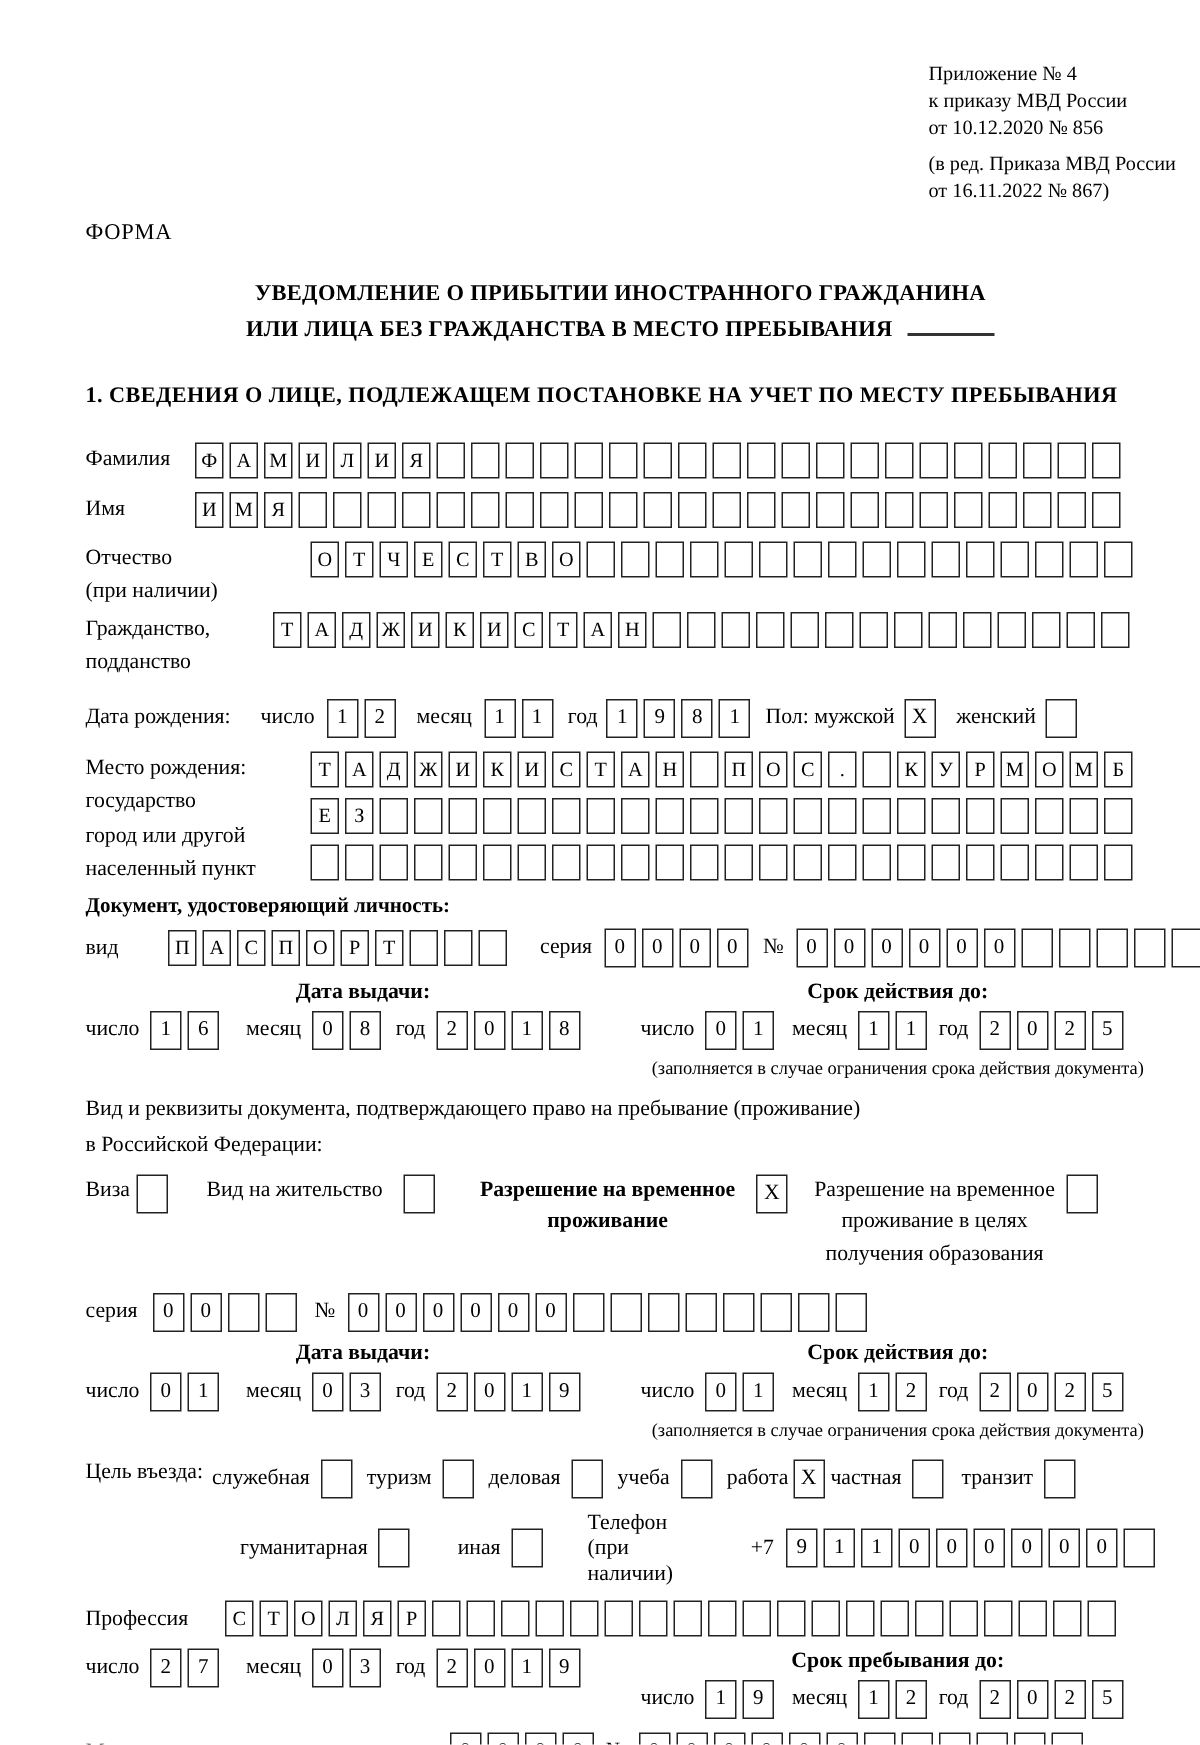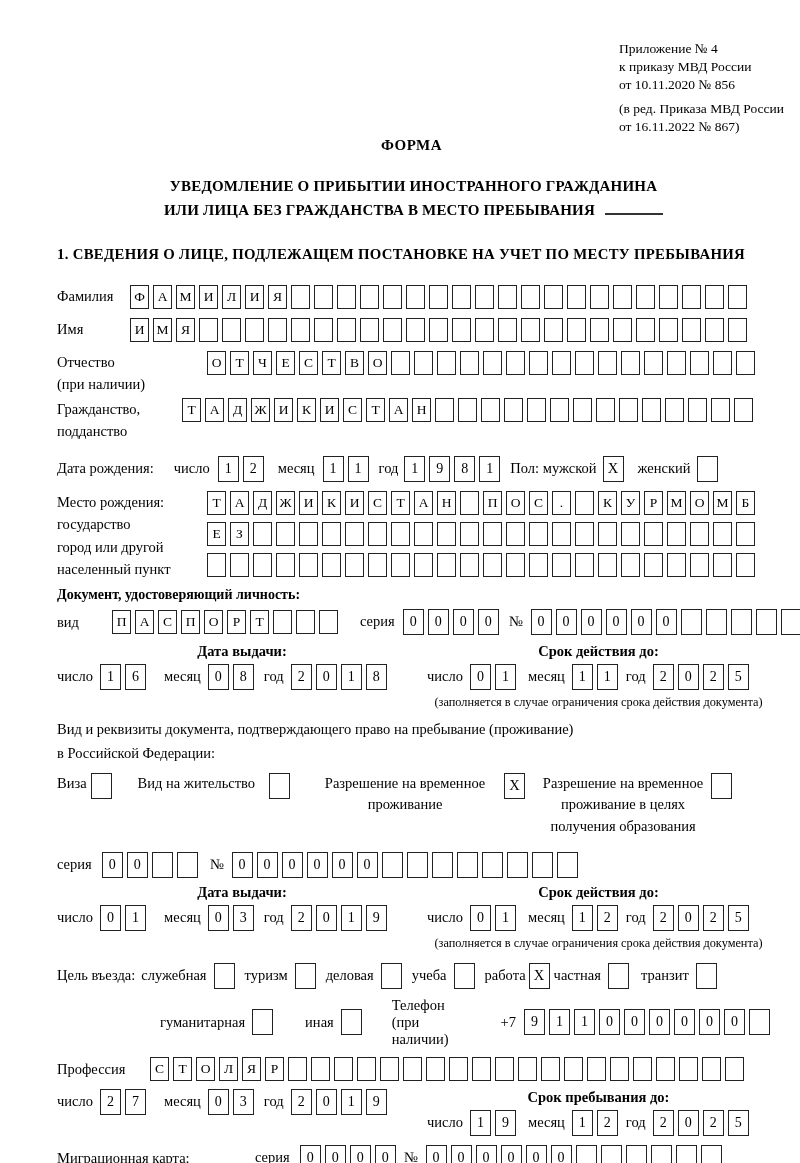--- a/index.html
+++ b/index.html
@@ -2,21 +2,21 @@
 <html><head>
 <meta charset="utf-8">
 <style>
   html,body{margin:0;padding:0;background:#fff;}
   body{width:800px;height:1163px;font-family:"Liberation Serif",serif;color:#000;overflow:hidden;}
   .page{padding:40px 30px 10px 57px;box-sizing:border-box;width:800px;height:998px;}
 
   
   .hdr{margin-left:562px;font-size:13.5px;line-height:18px;white-space:nowrap;}
   .hdr .sub{margin-top:6px;}
-  .forma{font-weight:bold;font-size:15px;text-align:center;padding-right:4px;margin-top:1px;letter-spacing:.5px;}
+  .forma{font-weight:normal;font-size:15px;text-align:left;padding-right:4px;margin-top:11px;letter-spacing:.5px;}
 
   
   .title{text-align:center;font-weight:bold;font-size:15px;line-height:24px;margin-top:20px;letter-spacing:.2px;}
   .blank{display:inline-block;width:58px;border-bottom:2px solid #333;margin-left:10px;vertical-align:baseline;}
   .sec{font-weight:bold;font-size:14.8px;margin-top:24px;letter-spacing:.3px;}
 
   
   .frow{display:flex;align-items:flex-start;margin-top:9px;font-size:14.5px;}
   .lbl{font-size:14.5px;line-height:1.55;flex:none;}
   .w73{width:73px;} .w150{width:150px;} .w125{width:125px;} .w93{width:93px;} .w55{width:55px;} .w170{width:170px;}
@@ -52,21 +52,21 @@
   .inlineopt .checkbox{margin-left:7px;}
 </style>
 </head>
 <body>
 
 <div class="page">
 
   <div class="hdr">
     <div>Приложение № 4</div>
     <div>к приказу МВД России</div>
-    <div>от 10.11.2020 № 856</div>
+    <div>от 10.12.2020 № 856</div>
     <div class="sub">(в ред. Приказа МВД России</div>
     <div>от 16.11.2022 № 867)</div>
   </div>
   <div class="forma">ФОРМА</div>
 
   <div class="title">
     <div>УВЕДОМЛЕНИЕ О ПРИБЫТИИ ИНОСТРАННОГО ГРАЖДАНИНА</div>
     <div><span>ИЛИ ЛИЦА БЕЗ ГРАЖДАНСТВА В МЕСТО ПРЕБЫВАНИЯ</span><span class="blank"></span></div>
   </div>
 
@@ -412,21 +412,21 @@
   <div class="opts">
     <div class="opt">
       <span class="optlabel">Виза</span>
       <span class="checkbox" style="margin-left:4px;"></span>
     </div>
     <div class="opt" style="margin-left:26px;">
       <span class="optlabel">Вид на жительство</span>
       <span class="checkbox" style="margin-left:14px;"></span>
     </div>
     <div class="opt" style="margin-left:22px;">
-      <span class="optlabel optcenter" style="width:186px;">Разрешение на временное проживание</span>
+      <span class="optlabel optcenter" style="width:186px;font-weight:bold;">Разрешение на временное проживание</span>
       <span class="checkbox" style="margin-left:6px;">X</span>
     </div>
     <div class="opt" style="margin-left:14px;">
       <span class="optlabel optcenter" style="width:168px;">Разрешение на временное проживание в целях получения образования</span>
       <span class="checkbox" style="margin-left:4px;"></span>
     </div>
   </div>
 
   <div class="frow" style="align-items:center;margin-top:14px;">
     <span>серия</span>
@@ -496,21 +496,21 @@
             <span class="cell">2</span>
             <span class="cell">0</span>
             <span class="cell">2</span>
             <span class="cell">5</span>
           </span>
       </div>
       <div class="note">(заполняется в случае ограничения срока действия документа)</div>
     </div>
   </div>
 
-  <div class="frow" style="align-items:center;margin-top:12px;">
+  <div class="frow" style="margin-top:12px;">
     <span>Цель въезда:</span>
     <span class="inlineopt" style="margin-left:6px;">
         <span>служебная</span>
         <span class="checkbox"></span>
       </span>
     <span class="inlineopt" style="margin-left:10px;">
         <span>туризм</span>
         <span class="checkbox"></span>
       </span>
     <span class="inlineopt" style="margin-left:10px;">

